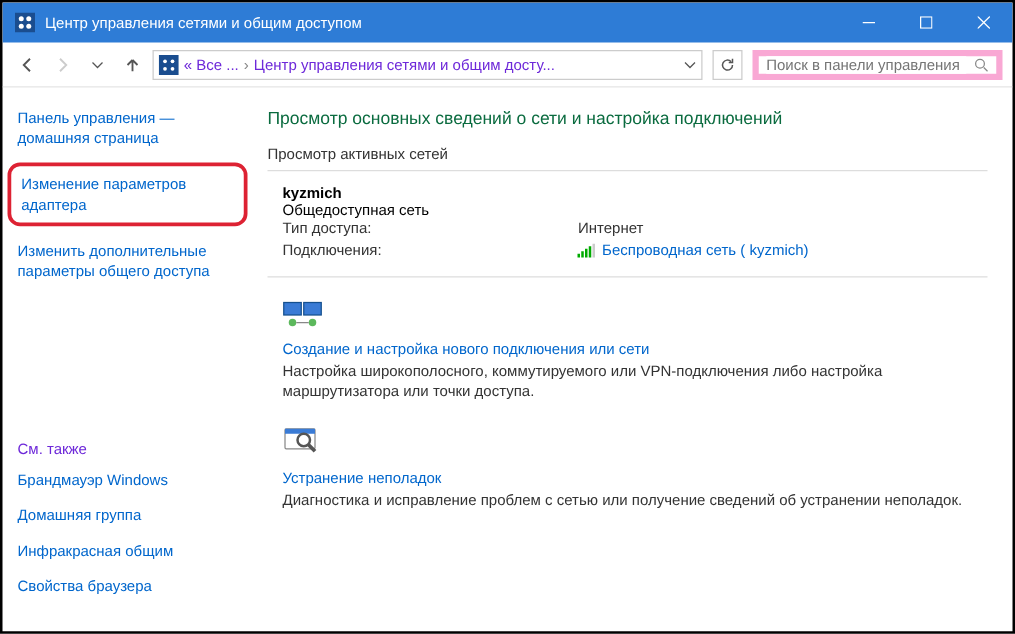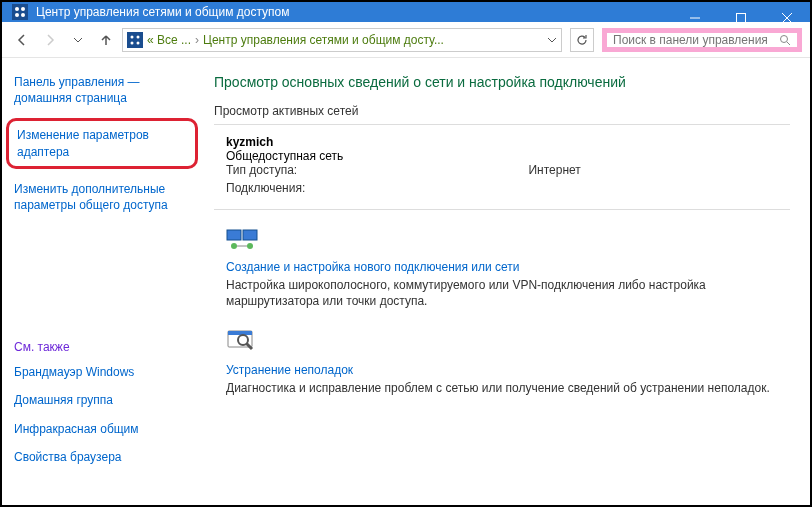--- a/index.html
+++ b/index.html
@@ -1,26 +1,26 @@
 <!DOCTYPE html>
 <html><head>
 <meta charset="utf-8">
 <style>
 * { box-sizing: border-box; margin: 0; padding: 0; }
 body { font-family: "Segoe UI", Tahoma, sans-serif; font-size: 12px; background: #fff; width: 812px; height: 507px; border: 2px solid #000; position: relative; }
-.titlebar { background: #2e7cd6; color: #fff; height: 20px; display: flex; align-items: center; padding-left: 10px; }
+.titlebar { background: #2e7cd6; color: #fff; height: 32px; display: flex; align-items: center; padding-left: 10px; }
 .titlebar-icon { width: 16px; height: 16px; margin-right: 8px; }
 .titlebar-text { flex: 1; font-size: 12px; }
 .winbtns { display: flex; height: 100%; }
 .winbtn { width: 46px; height: 32px; display: flex; align-items: center; justify-content: center; color: #fff; }
 .navbar { height: 36px; border-bottom: 1px solid #e5e5e5; display: flex; align-items: center; padding: 0 8px; gap: 4px; }
 .navbtn { width: 24px; height: 24px; display: flex; align-items: center; justify-content: center; color: #666; }
 .navbtn.disabled { color: #ccc; }
 .breadcrumb { display: flex; align-items: center; border: 1px solid #ccc; height: 24px; flex: 1; padding: 0 4px; gap: 4px; min-width: 0; }
-.bc-seg { color: #4d7c0f; white-space: nowrap; }
+.bc-seg { color: #6d28d9; white-space: nowrap; }
 .bc-sep { color: #888; }
 .bc-drop { margin-left: auto; color: #555; }
 .refresh { width: 24px; height: 24px; border: 1px solid #ccc; display: flex; align-items: center; justify-content: center; margin-left: 4px; }
 .search { border: 5px solid #f9a8d4; height: 24px; width: 200px; margin-left: 4px; display: flex; align-items: center; padding: 0 6px; color: #888; gap: 6px; }
 .search input { border: none; outline: none; flex: 1; font-size: 12px; color: #000; }
 .content { display: flex; height: calc(100% - 68px); }
 .sidebar { width: 200px; padding: 16px 12px; display: flex; flex-direction: column; }
 .sidebar-link { color: #0066cc; margin-bottom: 12px; cursor: pointer; line-height: 1.35; }
 .sidebar-link.highlighted { border: 3px solid #d23; border-radius: 10px; padding: 6px 8px; margin-left: -8px; margin-right: -8px; }
 .sidebar-spacer { flex: 1; }
@@ -149,20 +149,24 @@
     <div class="hr"></div>
     <div class="netrow">
       <div class="netleft">
         <div class="netname">kyzmich</div>
         <div>Общедоступная сеть</div>
       </div>
       <div class="netright">
         <div class="lbl">Тип доступа:</div>
         <div class="val">Интернет</div>
         <div class="lbl">Подключения:</div>
+        <div class="link">
+          <span class="signal"><span class="b1"></span><span class="b2"></span><span class="b3"></span><span class="b4"></span><span class="b5"></span></span>
+          <span>Беспроводная сеть ( kyzmich)</span>
+        </div>
       </div>
     </div>
 
     <div class="hr"></div>
 
     <div class="option">
       <svg class="opt-icon" viewBox="0 0 32 24">
           <rect x="1" y="4" width="14" height="10" fill="#3a7bd5" stroke="#15508f"></rect>
           <rect x="17" y="4" width="14" height="10" fill="#3a7bd5" stroke="#15508f"></rect>
           <circle cx="8" cy="20" r="3" fill="#5cb85c"></circle>

